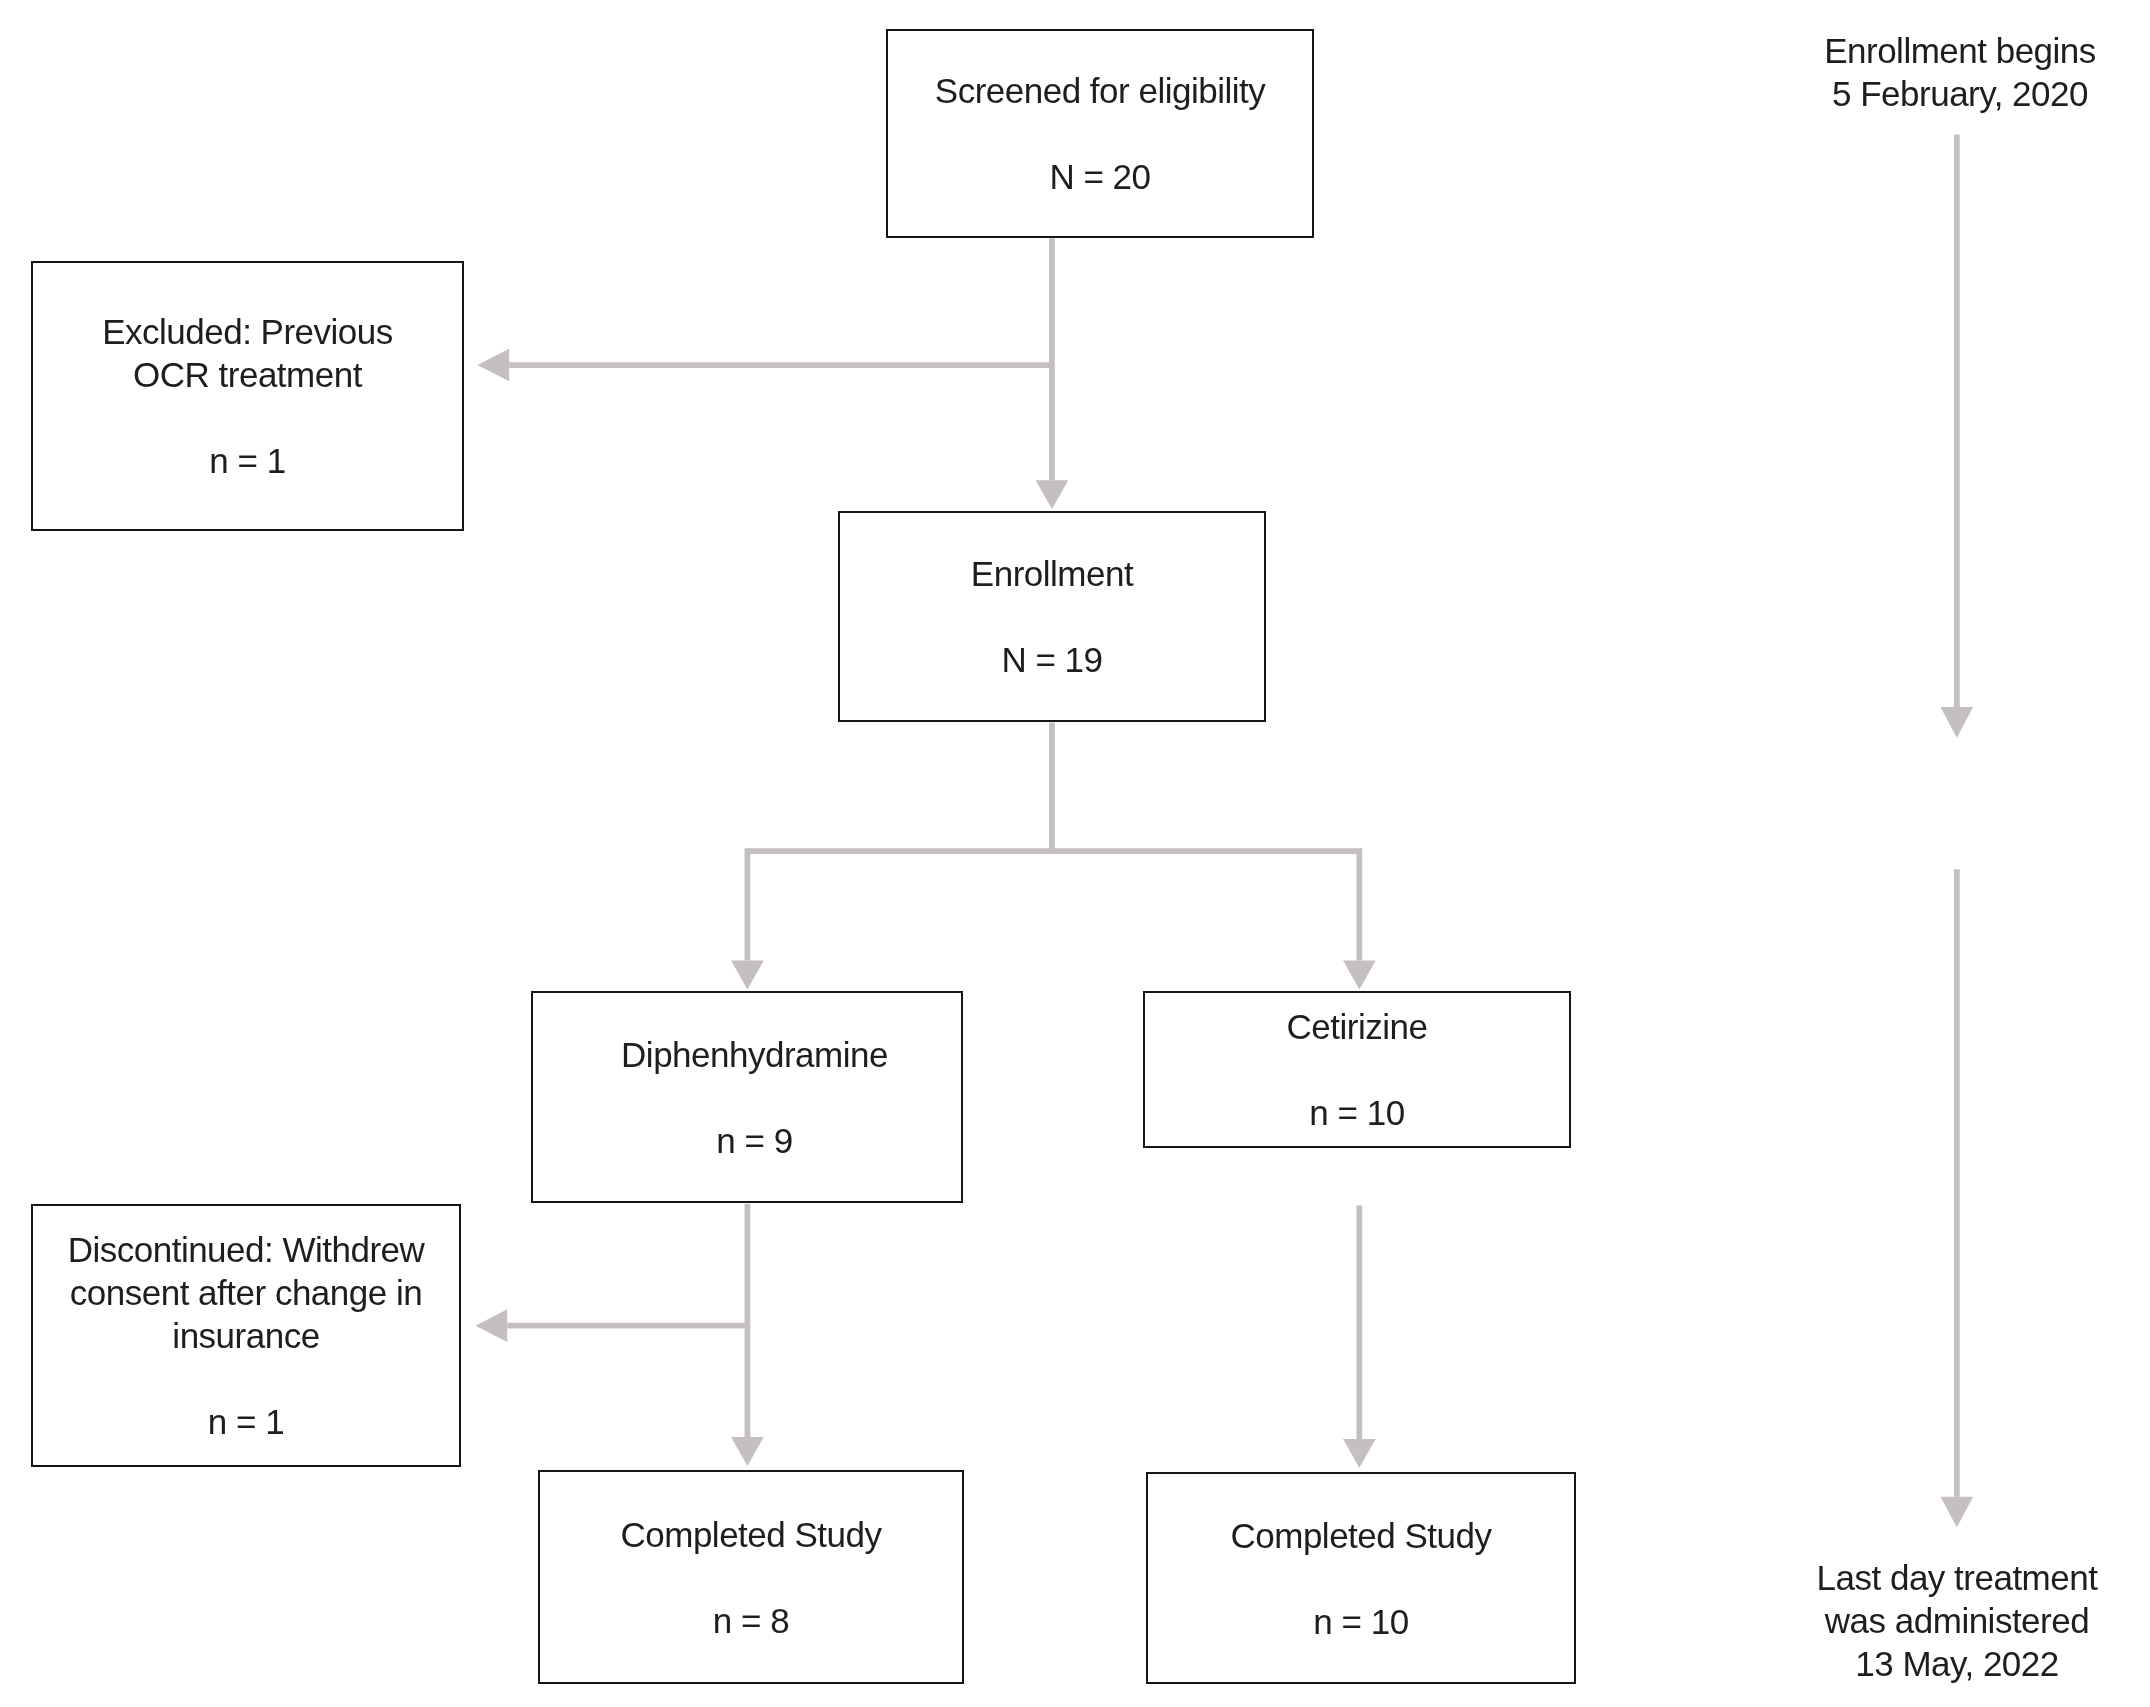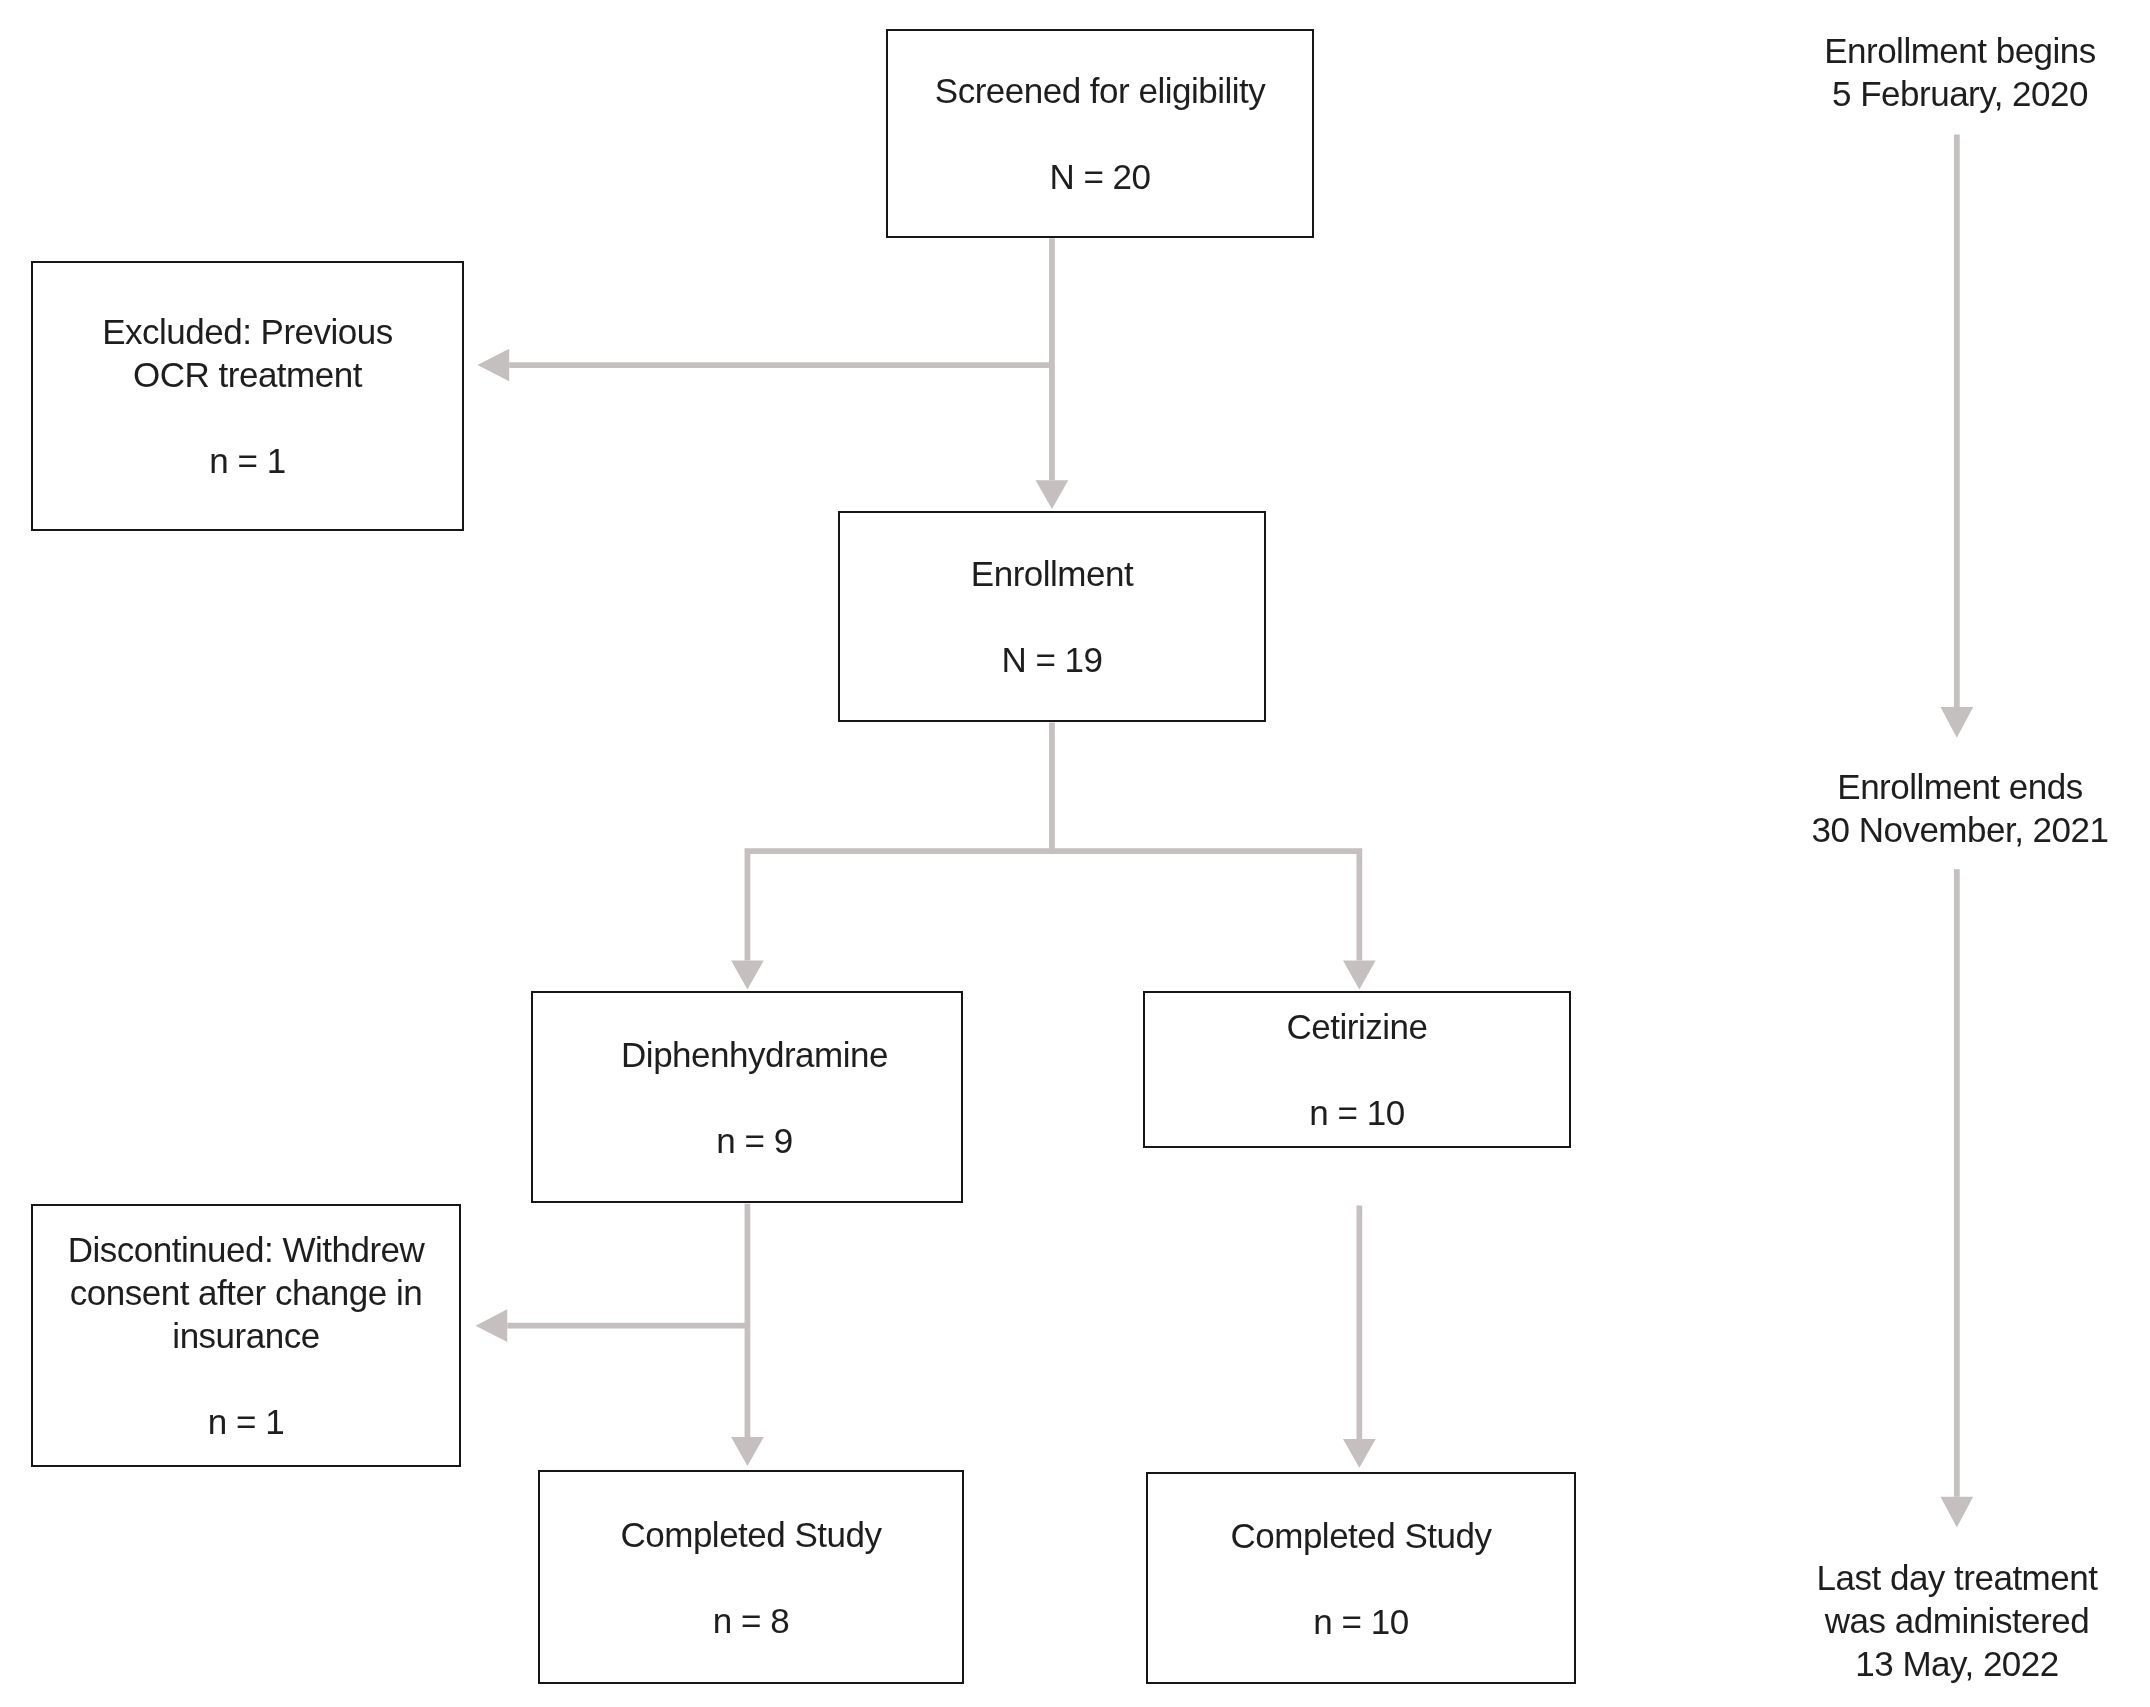--- a/index.html
+++ b/index.html
@@ -144,24 +144,20 @@
       <div class="line">Completed Study</div>
     </div>
     <div class="box-count">n = 10</div>
   </div>
 
   <div class="tl-label" style="left:1770px; top:29px; width:380px;">
     <div class="line">Enrollment begins</div>
     <div class="line">5 February, 2020</div>
   </div>
 
-  <div class="tl-label" style="left:1770px; top:765px; width:380px;">
-    <div class="line">Enrollment ends</div>
-    <div class="line">30 November, 2021</div>
-  </div>
 
   <div class="tl-label" style="left:1767px; top:1556px; width:380px;">
     <div class="line">Last day treatment</div>
     <div class="line">was administered</div>
     <div class="line">13 May, 2022</div>
   </div>
 
 </div>
 
 

